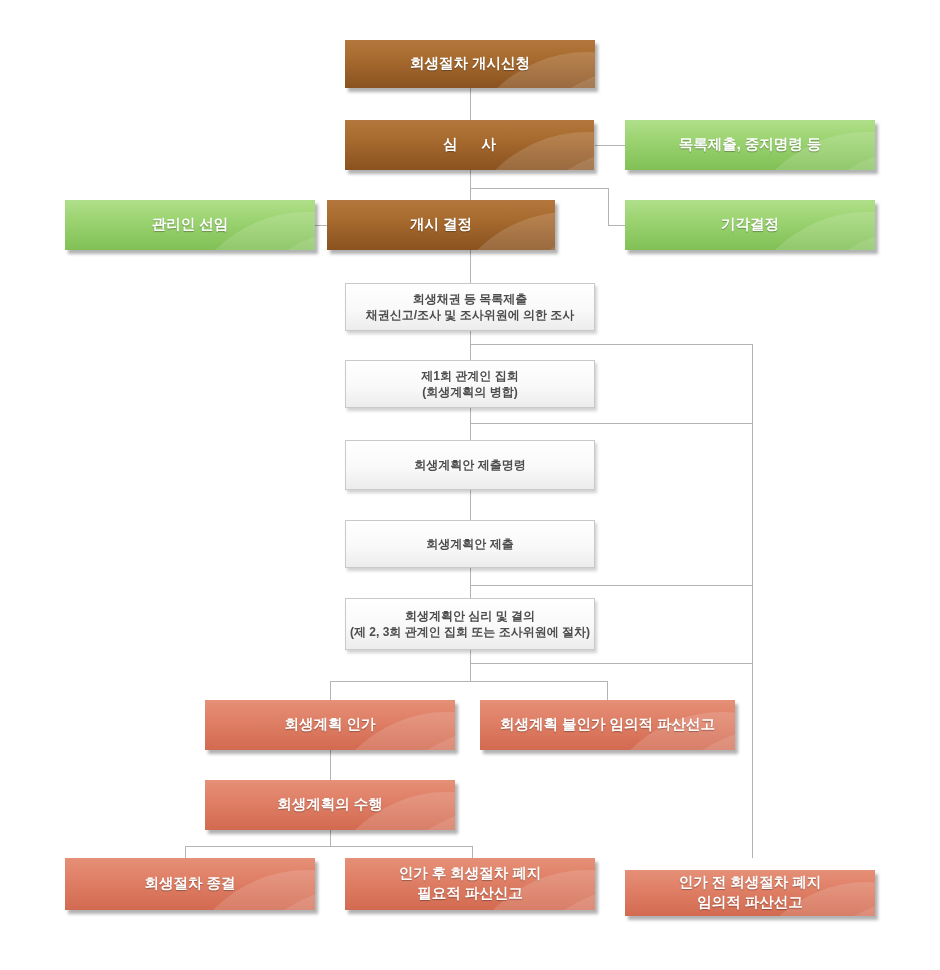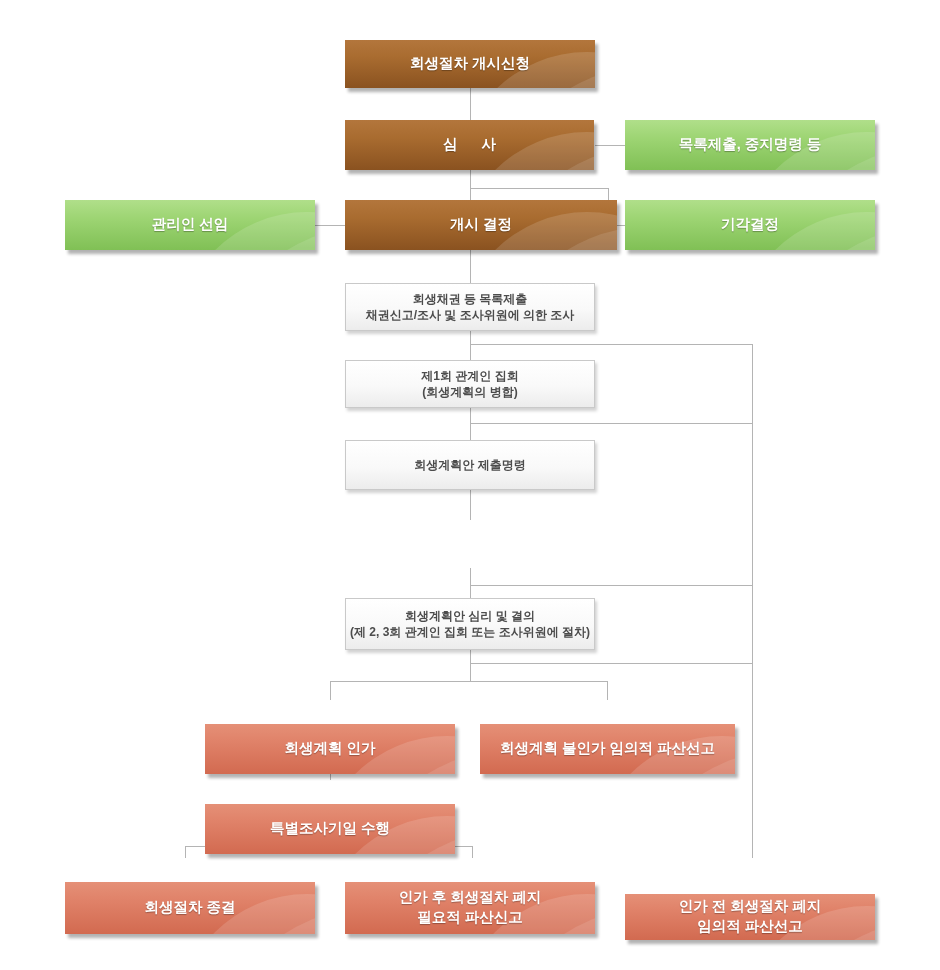--- a/index.html
+++ b/index.html
@@ -35,21 +35,21 @@
     background:rgba(255,255,255,0.11);
     left:152px;top:27px;
   }
   .brown,.green,.salmon{
     color:#ffffff;font-weight:bold;font-size:14.5px;
     text-shadow:0 1px 1px rgba(0,0,0,0.30);
   }
   .brown {background:linear-gradient(180deg,#b3763c 0%,#a96c30 35%,#8a5220 100%);}
   .green {background:linear-gradient(180deg,#b0df8a 0%,#9ed574 35%,#80c055 100%);}
   .salmon{background:linear-gradient(180deg,#e causes 0%);} 
-  .salmon{background:linear-gradient(180deg,#e59077 0%,#e08269 35%,#d26a50 100%);margin-top:24px;}
+  .salmon{background:linear-gradient(180deg,#e59077 0%,#e08269 35%,#d26a50 100%);}
 
   
   .white{
     background:linear-gradient(180deg,#ffffff 0%,#f9f9f9 55%,#ececec 100%);
     border:1px solid #c9c9c9;
     color:#4c4c4c;font-weight:bold;font-size:12px;
     box-shadow:2px 3px 3px rgba(0,0,0,0.18);
   }
 
   
@@ -98,21 +98,21 @@
   </div>
 
   <div class="node green" style="left:625px;top:120px;width:250px;height:50px">
     <span class="label">목록제출, 중지명령 등</span>
   </div>
 
   <div class="node green" style="left:65px;top:200px;width:250px;height:50px">
     <span class="label">관리인 선임</span>
   </div>
 
-  <div class="node brown" style="left:345px;top:200px;width:272px;height:50px">
+  <div class="node brown" style="left:327px;top:200px;width:228px;height:50px">
     <span class="label">개시 결정</span>
   </div>
 
   <div class="node green" style="left:625px;top:200px;width:250px;height:50px">
     <span class="label">기각결정</span>
   </div>
 
   <div class="node white" style="left:345px;top:283px;width:250px;height:48px">
     <span class="label">회생채권 등 목록제출
 채권신고/조사 및 조사위원에 의한 조사</span>
@@ -120,36 +120,39 @@
 
   <div class="node white" style="left:345px;top:360px;width:250px;height:48px">
     <span class="label">제1회 관계인 집회
 (회생계획의 병합)</span>
   </div>
 
   <div class="node white" style="left:345px;top:440px;width:250px;height:50px">
     <span class="label">회생계획안 제출명령</span>
   </div>
 
+  <div class="node white" style="left:345px;top:520px;width:250px;height:48px">
+    <span class="label">회생계획안 제출</span>
+  </div>
 
   <div class="node white" style="left:345px;top:598px;width:250px;height:52px">
     <span class="label">회생계획안 심리 및 결의
 (제 2, 3회 관계인 집회 또는 조사위원에 절차)</span>
   </div>
 
   <div class="node salmon" style="left:205px;top:700px;width:250px;height:50px">
     <span class="label">회생계획 인가</span>
   </div>
 
   <div class="node salmon" style="left:480px;top:700px;width:255px;height:50px">
     <span class="label">회생계획 불인가 임의적 파산선고</span>
   </div>
 
   <div class="node salmon" style="left:205px;top:780px;width:250px;height:50px">
-    <span class="label">특별조사기일 수행</span>
+    <span class="label">회생계획의 수행</span>
   </div>
 
   <div class="node salmon" style="left:65px;top:858px;width:250px;height:52px">
     <span class="label">회생절차 종결</span>
   </div>
 
   <div class="node salmon" style="left:345px;top:858px;width:250px;height:52px">
     <span class="label">인가 후 회생절차 폐지
 필요적 파산신고</span>
   </div>

